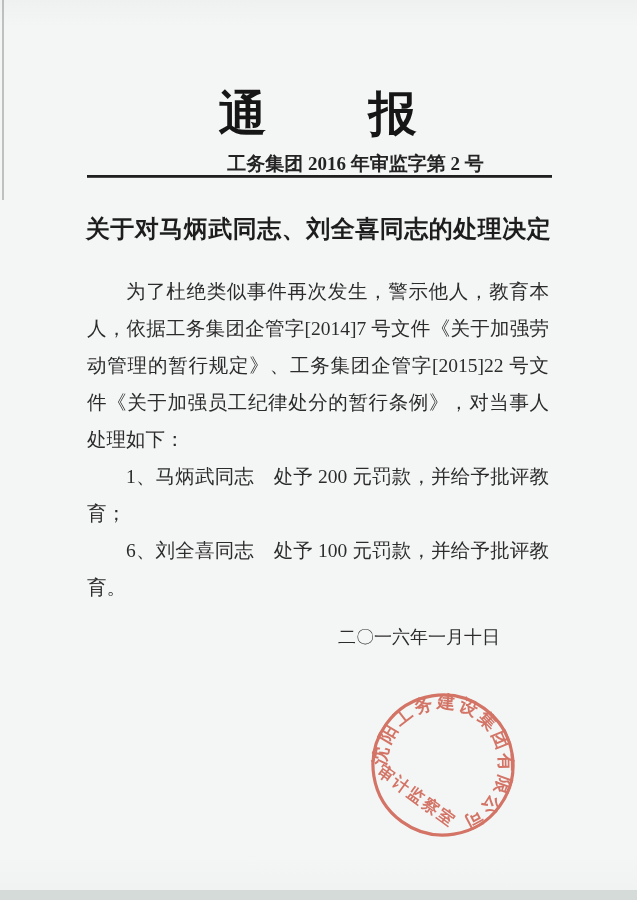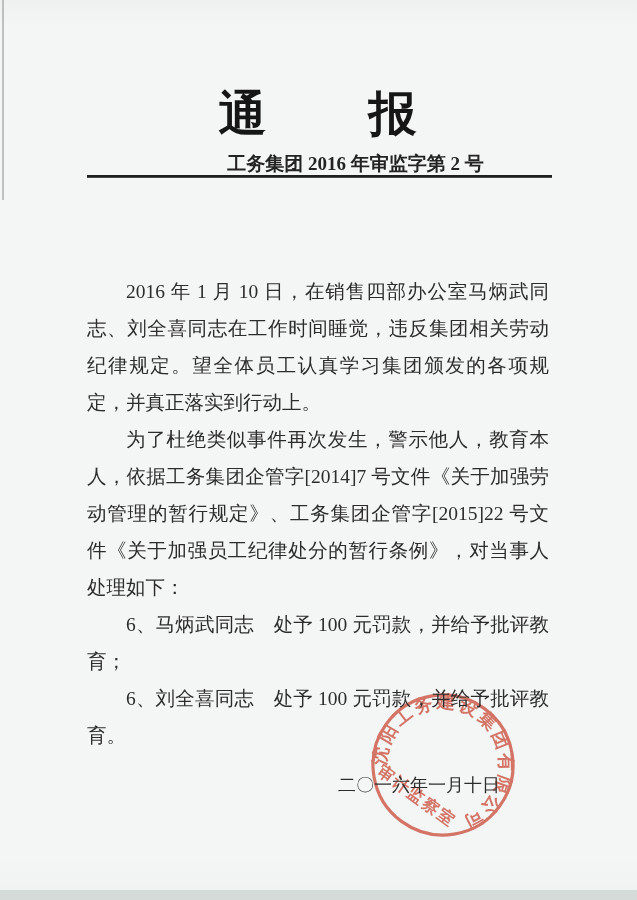--- a/index.html
+++ b/index.html
@@ -127,25 +127,25 @@
 <div class="scan-frame">
   <div class="page">
     <div class="edge-artifact"></div>
 
     <div class="doc-title">通　　报</div>
 
     <div class="doc-number">工务集团 2016 年审监字第 2 号</div>
 
     <div class="title-rule"></div>
 
+    <div class="doc-heading">关于对马炳武同志、刘全喜同志的处理决定</div>
 
     <div class="doc-body">
-      <p>2016 年 1 月 10 日，在销售四部办公室马炳武同志、刘全喜同志在工作时间睡觉，违反集团相关劳动纪律规定。望全体员工认真学习集团颁发的各项规定，并真正落实到行动上。</p>
       <p>为了杜绝类似事件再次发生，警示他人，教育本人，依据工务集团企管字[2014]7 号文件《关于加强劳动管理的暂行规定》、工务集团企管字[2015]22 号文件《关于加强员工纪律处分的暂行条例》，对当事人处理如下：</p>
-      <p>6、马炳武同志　处予 100 元罚款，并给予批评教育；</p>
+      <p>1、马炳武同志　处予 200 元罚款，并给予批评教育；</p>
       <p>6、刘全喜同志　处予 100 元罚款，并给予批评教育。</p>
       <div class="doc-date">二〇一六年一月十日</div>
     </div>
 
     <div class="stamp-wrap">
       <svg width="150" height="150" viewBox="0 0 150 150">
         <circle cx="75" cy="75" r="70" fill="none" stroke="#cc5847" stroke-width="3.2"></circle>
         <defs>
           <path id="seal-arc" d="M 30.1 110.1 A 57 57 0 1 1 119.9 110.1" fill="none"></path>
         </defs>

